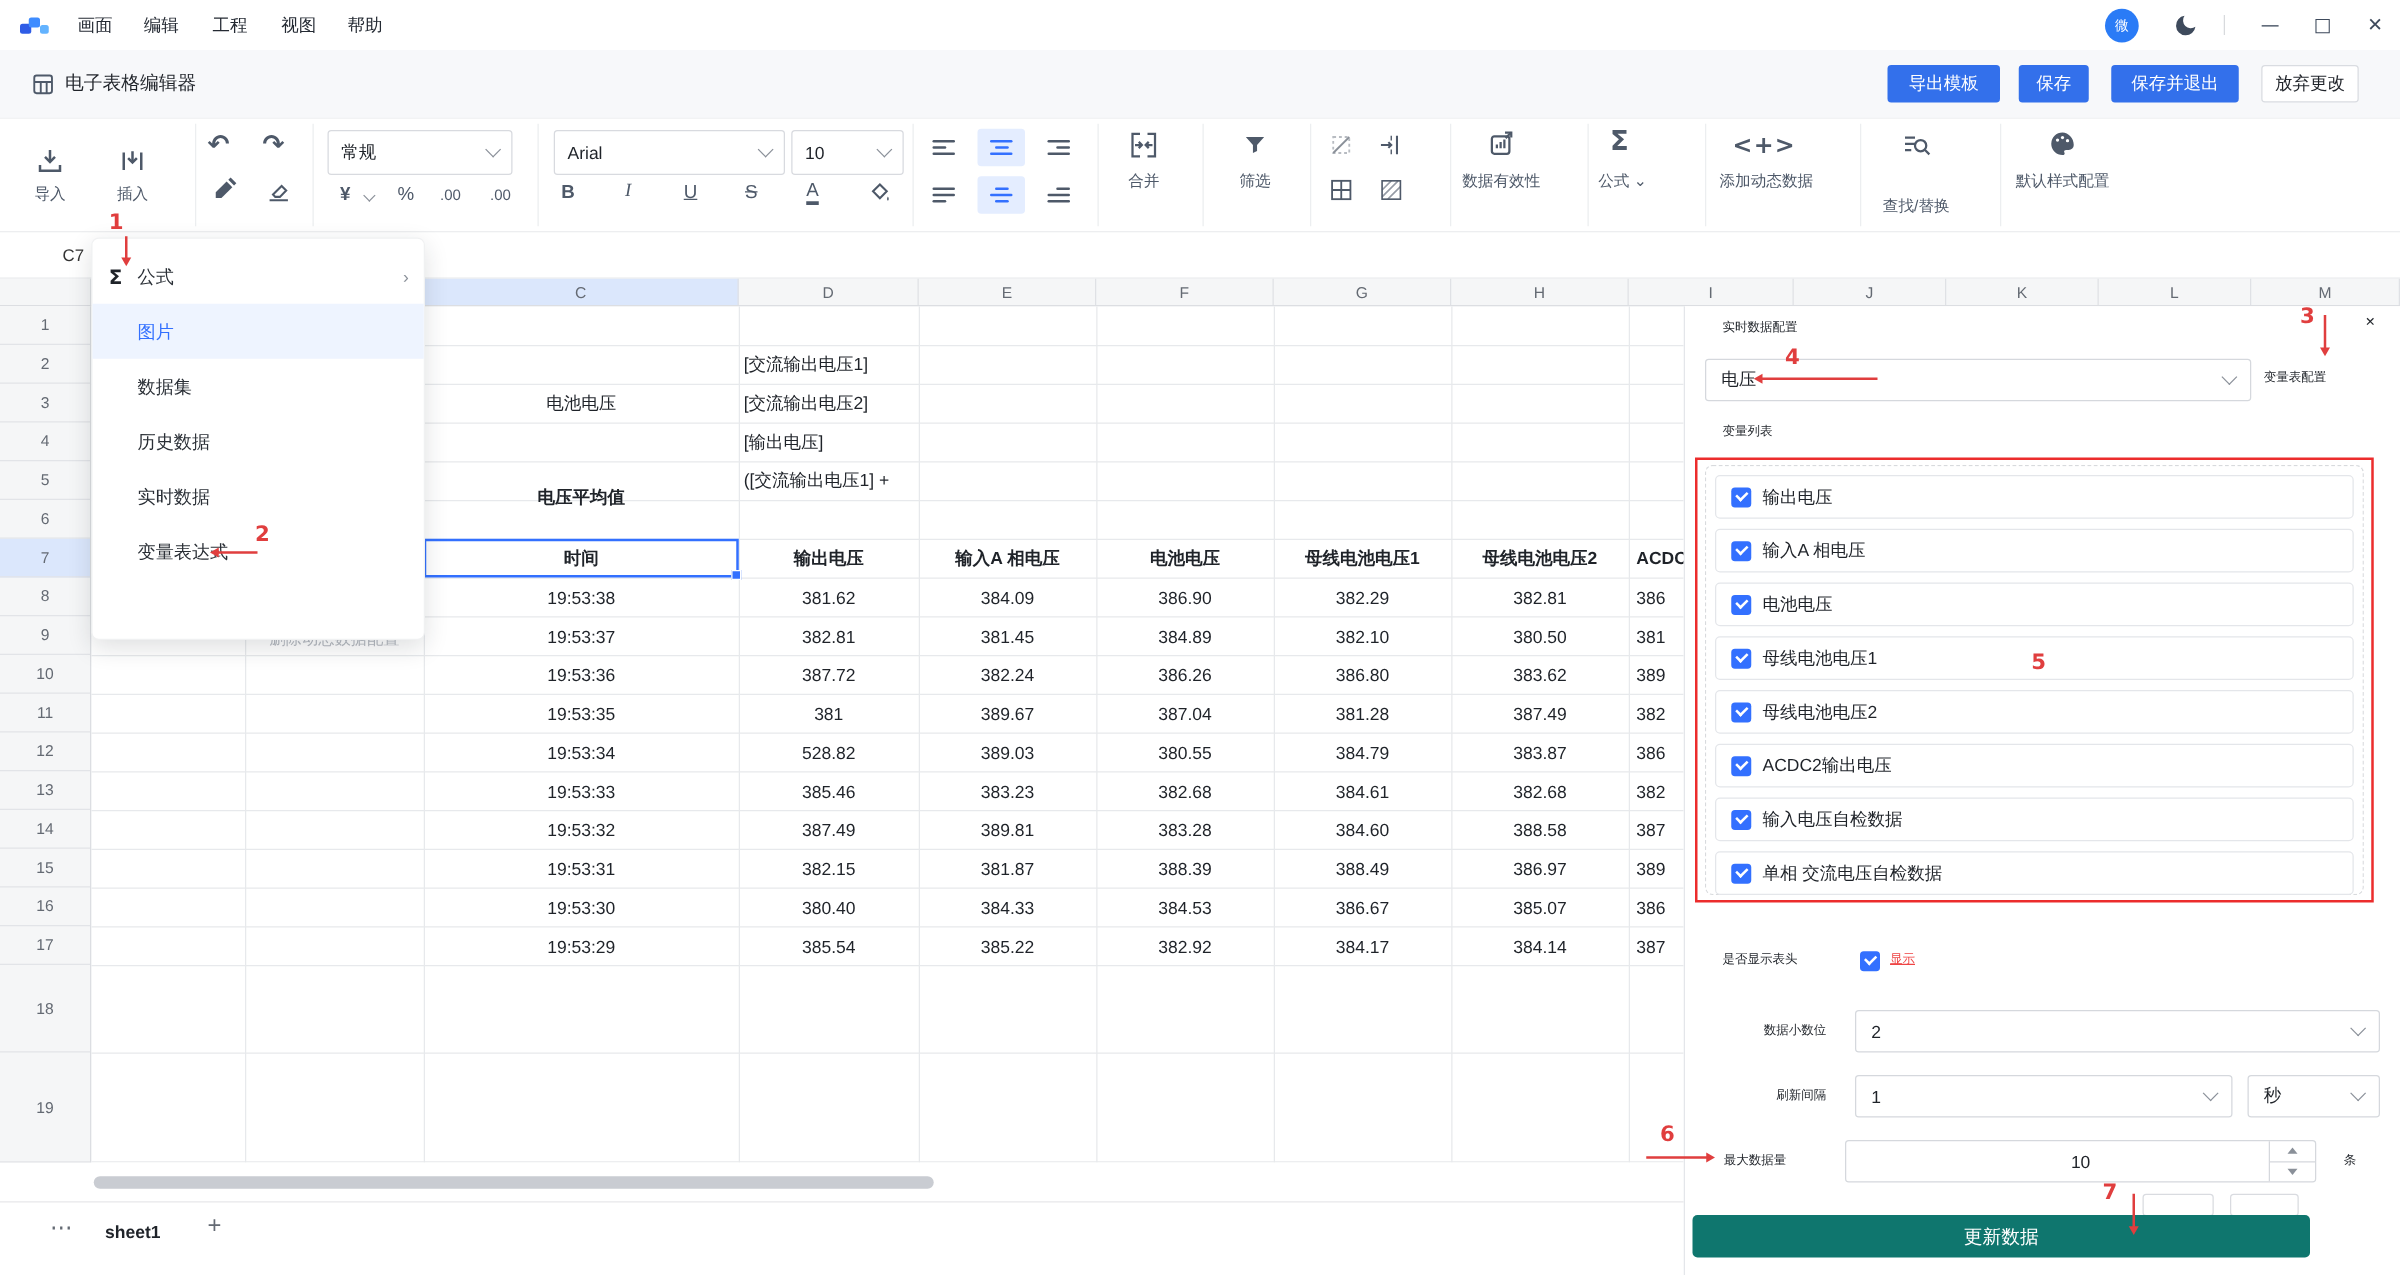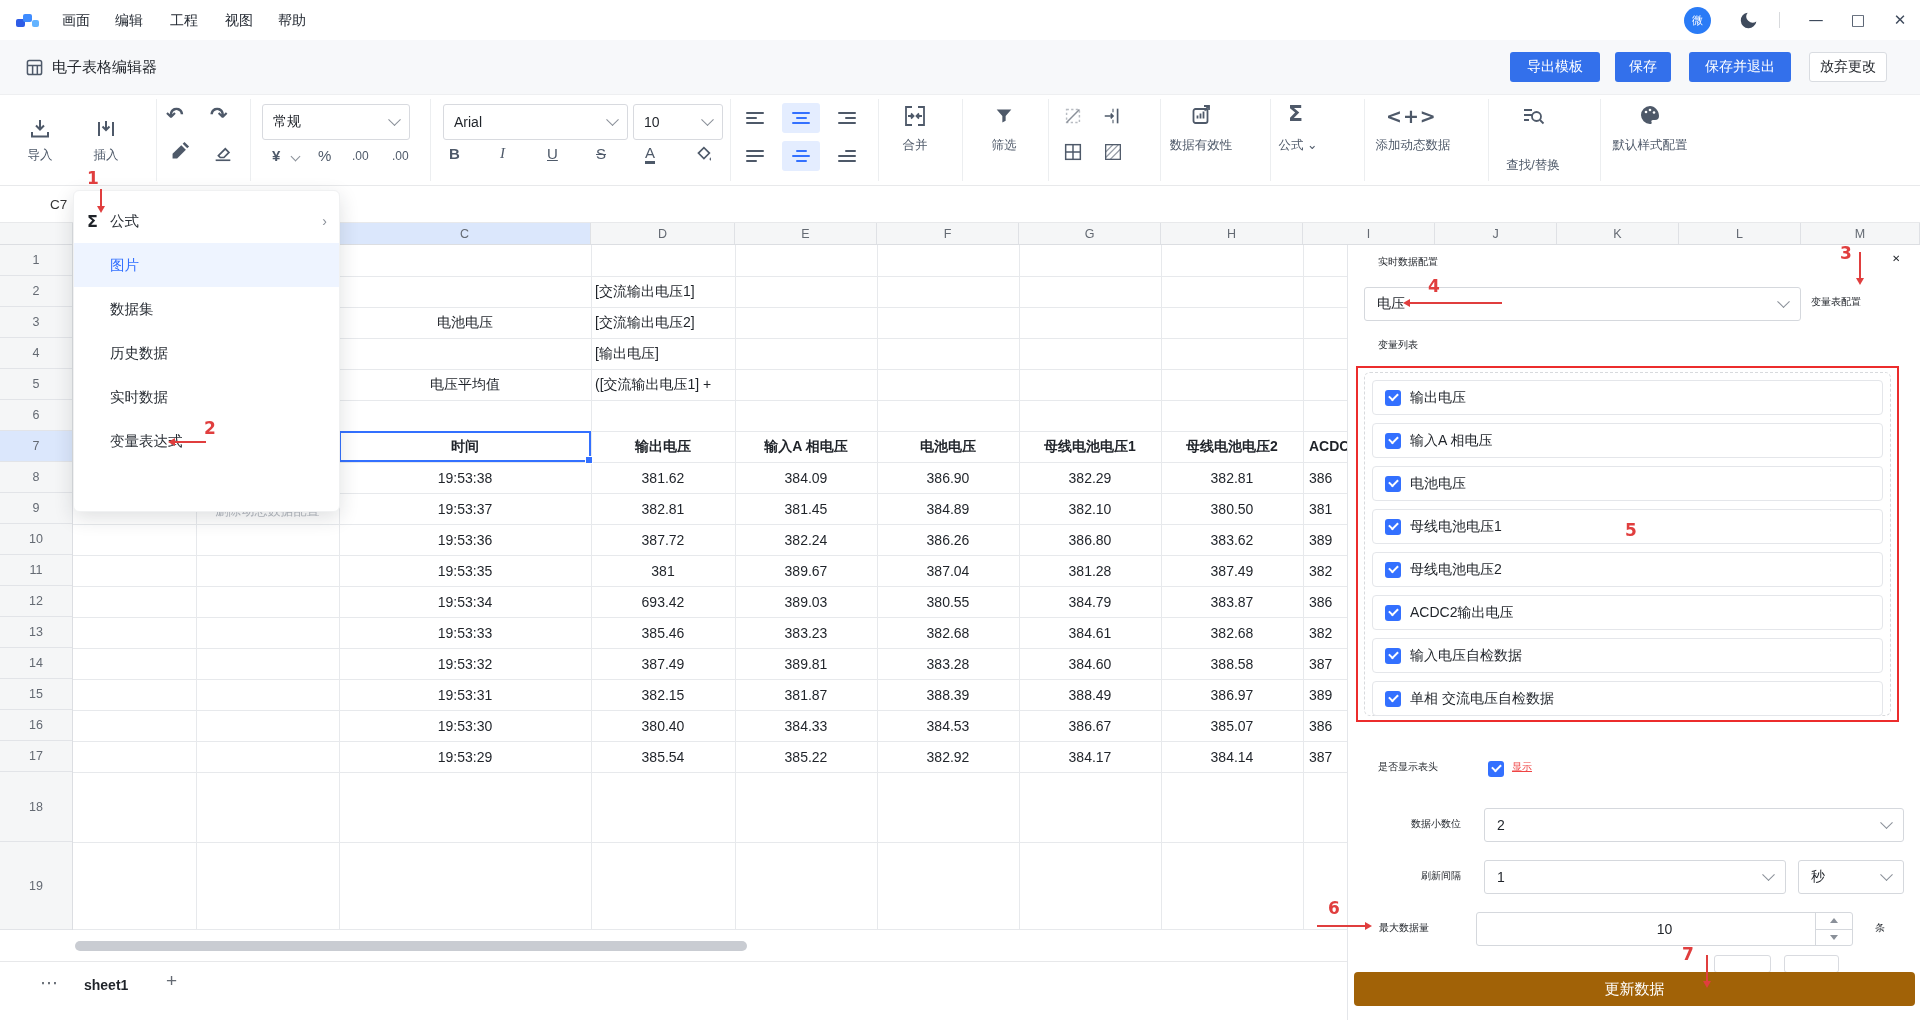--- a/index.html
+++ b/index.html
@@ -111,21 +111,21 @@
   .vlabel{margin-left:9px;}
   .plabel-r{text-align:right;}
   #maxinput{position:absolute;left:128px;top:667px;width:377px;height:34px;border:1px solid #d5d8dd;border-radius:3px;
             box-sizing:border-box;display:flex;align-items:center;justify-content:center;font-size:14px;background:#fff;}
   .spin{position:absolute;right:0;top:0;width:36px;height:32px;border-left:1px solid #d5d8dd;display:flex;flex-direction:column;}
   .spin div{flex:1;display:flex;align-items:center;justify-content:center;}
   .spin div + div{border-top:1px solid #d5d8dd;}
   .tri-up{width:0;height:0;border-left:4px solid transparent;border-right:4px solid transparent;border-bottom:5px solid #8a9099;}
   .tri-dn{width:0;height:0;border-left:4px solid transparent;border-right:4px solid transparent;border-top:5px solid #8a9099;}
   .ghost{position:absolute;top:710px;height:18px;border:1px solid #d9dbe0;border-radius:3px;box-sizing:border-box;z-index:1;}
-  #updbtn{position:absolute;left:6px;top:727px;width:561px;height:34px;background:#a16207;border-radius:4px;color:#fff;
+  #updbtn{position:absolute;left:6px;top:727px;width:494px;height:34px;background:#0f766e;border-radius:4px;color:#fff;
           font-size:15px;display:flex;align-items:center;justify-content:center;z-index:2;}
   
   #bottombar{left:0;top:961px;width:1347px;height:59px;background:#fff;border-top:1px solid #e7e8ea;box-sizing:border-box;}
   #tab-more{position:absolute;left:40px;top:10px;font-size:18px;color:#646a73;letter-spacing:1px;}
   #sheettab{position:absolute;left:84px;top:8px;height:30px;line-height:30px;font-size:14px;font-weight:700;color:#1f2329;}
   #tab-add{position:absolute;left:166px;top:8px;font-size:19px;color:#646a73;}
   
   .ann{position:absolute;color:#e03e3e;font-size:17px;font-weight:700;z-index:60;font-family:"DejaVu Sans",sans-serif;}
   .arr{position:absolute;background:#e03e3e;z-index:60;}
   .arr.v{width:2px;}
@@ -450,21 +450,21 @@
       <div class="hline" style="top: 403px;"></div>
       <div class="hline" style="top: 434px;"></div>
       <div class="hline" style="top: 465px;"></div>
       <div class="hline" style="top: 496px;"></div>
       <div class="hline" style="top: 527px;"></div>
       <div class="hline" style="top: 597px;"></div>
       <div class="hline" style="top: 684px;"></div>
     </div>
 
   <div class="cellC" style="top:307px;">电池电压</div>
-  <div class="cellC" style="top:369px;">电压平均值</div>
+  <div class="cellC" style="top:382px;font-weight:bold;">电压平均值</div>
   <div class="cellD" style="top:276px;">[交流输出电压1]</div>
   <div class="cellD" style="top:307px;">[交流输出电压2]</div>
   <div class="cellD" style="top:338px;">[输出电压]</div>
   <div class="cellD" style="top:369px;">([交流输出电压1] +</div>
   <div id="faint-cell">删除动态数据配置</div>
 
   <div id="tablewrap">
     <div class="trow" id="theadrow">
       <span class="tc w0">时间</span>
       <span class="tc w1">输出电压</span>
@@ -511,21 +511,21 @@
           <span class="tc w1">381</span>
           <span class="tc w2">389.67</span>
           <span class="tc w3">387.04</span>
           <span class="tc w4">381.28</span>
           <span class="tc w5">387.49</span>
           <span class="tc w6">382</span>
         </div>
 
         <div class="trow">
           <span class="tc w0">19:53:34</span>
-          <span class="tc w1">693.42</span>
+          <span class="tc w1">528.82</span>
           <span class="tc w2">389.03</span>
           <span class="tc w3">380.55</span>
           <span class="tc w4">384.79</span>
           <span class="tc w5">383.87</span>
           <span class="tc w6">386</span>
         </div>
 
         <div class="trow">
           <span class="tc w0">19:53:33</span>
           <span class="tc w1">385.46</span>

